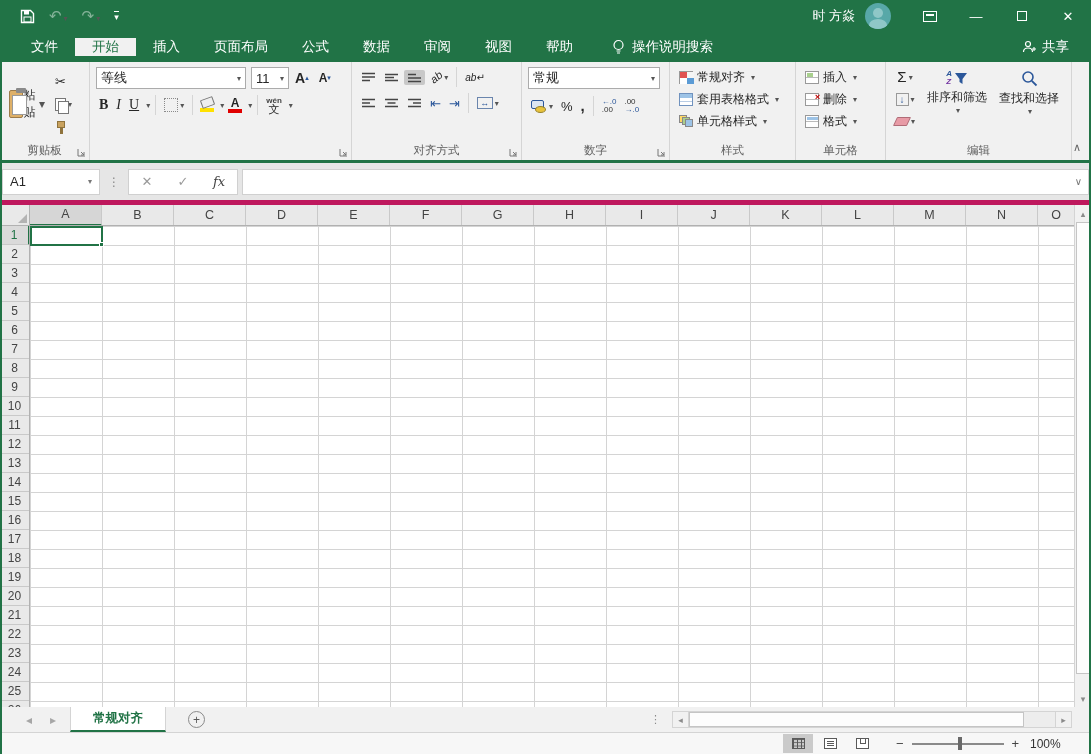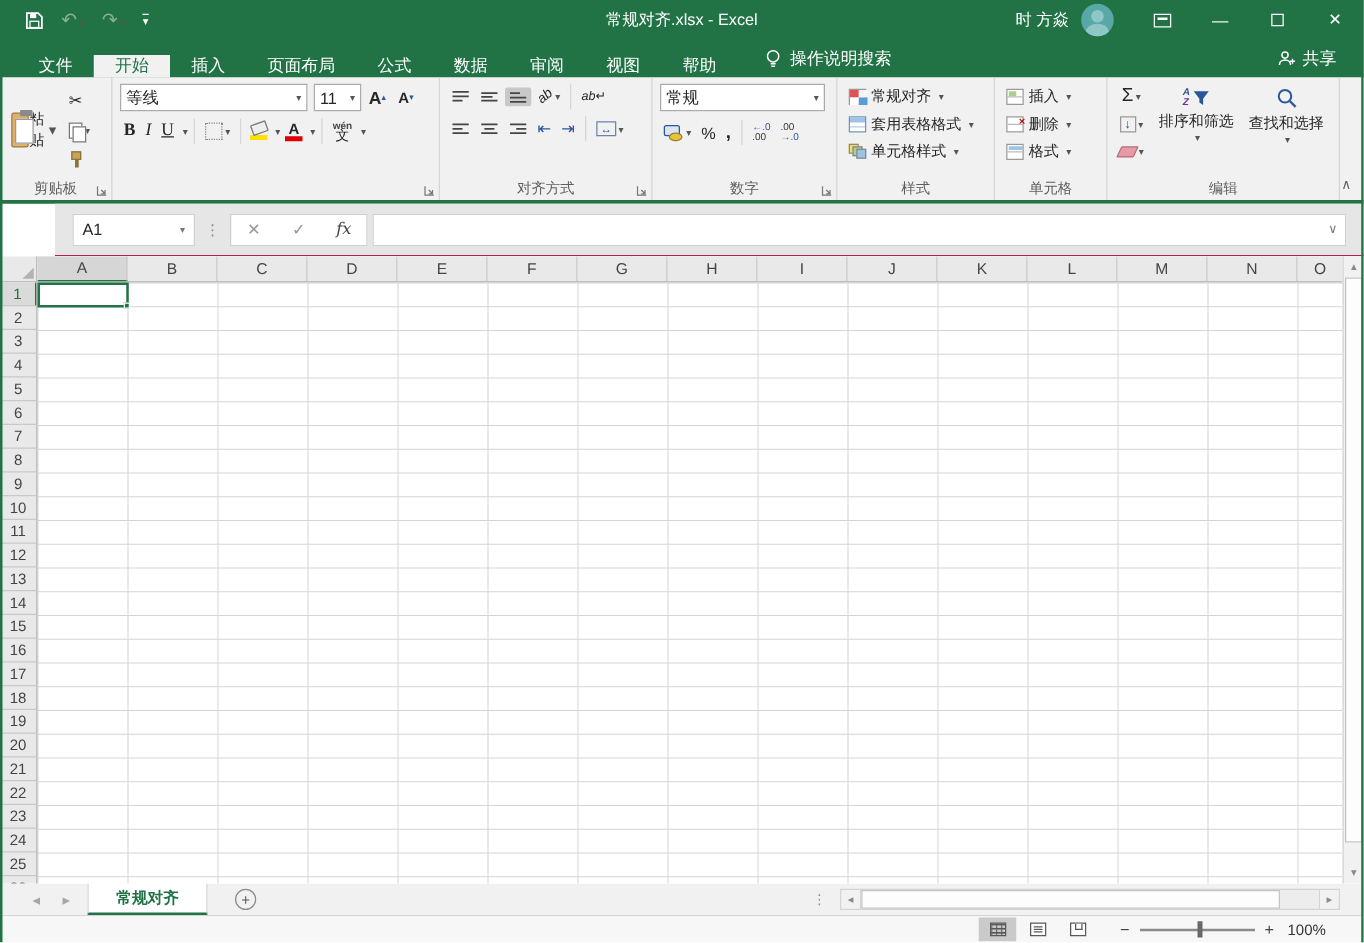--- a/index.html
+++ b/index.html
@@ -20,21 +20,21 @@
   .avatar { width:26px; height:26px; border-radius:50%; background:#58a8a8; position:relative; overflow:hidden; margin-right:16px; }
   .avatar i { position:absolute; left:8px; top:5px; width:10px; height:10px; border-radius:50%; background:#8fc7c7; }
   .avatar b { position:absolute; left:4px; top:16px; width:18px; height:12px; border-radius:50% 50% 0 0; background:#8fc7c7; }
   .winbtn { width:46px; height:32px; display:flex; align-items:center; justify-content:center; color:#fff; font-size:13px; }
   .maxbox { width:10px; height:10px; border:1px solid #fff; display:inline-block; }
   .ribbopt { width:14px; height:11px; border:1px solid #fff; position:relative; display:inline-block; }
   .ribbopt i{ position:absolute; left:2px; right:2px; top:2px; height:2px; background:#fff; }
 
   
   .tabrow { height:30px; background:#217346; display:flex; align-items:stretch; color:#fff; }
-  .tabs { display:flex; align-items:flex-end; padding-left:14px; }
+  .tabs { display:flex; align-items:center; padding-left:14px; }
   .tab { padding:0 17px; display:flex; align-items:center; font-size:13.5px; cursor:default; }
   .tab.active { background:#f1f1f1; color:#217346; }
   .tellme { display:flex; align-items:center; gap:7px; margin-left:22px; font-size:13.5px; }
   .share { margin-left:auto; display:flex; align-items:center; gap:6px; padding-right:22px; font-size:13.5px; }
 
   
   .ribbon { height:98px; background:#f1f1f1; display:flex; position:relative; }
   .ribbon-green-edge { height:3px; background:#217346; }
   .rgroup { position:relative; border-right:1px solid #d5d5d5; padding:5px 4px 18px 6px; flex:0 0 auto; }
   .rg-label { position:absolute; bottom:2px; left:0; right:0; text-align:center; font-size:11.5px; color:#5e5e5e; }
@@ -121,21 +121,21 @@
   .sigma { font-size:15px; line-height:14px; }
   .fill-ic { width:13px; height:13px; border:1px solid #999; color:#2b579a; font-size:10px; line-height:11px; text-align:center; }
   .eraser-ic { width:14px; height:9px; background:#e89ba6; border:1px solid #b06c77; transform:skewX(-25deg); border-radius:1px; }
   .bigbtn { display:flex; flex-direction:column; align-items:center; justify-content:flex-start; padding-top:3px; width:66px; }
   .bigbtn .lbl { font-size:12px; margin-top:3px; white-space:nowrap; }
   .az i { font-size:8px; font-weight:bold; display:block; line-height:8px; }
   .az .a { color:#2b579a; } .az .z { color:#7030a0; }
   .collapse-ribbon { position:absolute; right:10px; bottom:6px; color:#666; font-size:11px; }
 
   
-  .fbar { height:42px; background:#e6e6e6; border-bottom:1px solid #be185d; display:flex; align-items:center; padding:0 14px; gap:0;margin-left:44px; }
+  .fbar { height:42px; background:#e6e6e6; border-bottom:5px solid #be185d; display:flex; align-items:center; padding:0 2px; gap:0; }
   .namebox { width:98px; height:26px; background:#fff; border:1px solid #d0d0d0; display:flex; align-items:center; padding:0 7px; font-size:13px; }
   .namebox .dd { margin-left:auto; color:#777; }
   .fdots { color:#8a8a8a; padding:0 8px; font-size:12px; }
   .fbtns { height:26px; background:#fff; border:1px solid #d0d0d0; display:flex; align-items:center; }
   .fbtn { width:36px; text-align:center; color:#9a9a9a; font-size:13px; }
   .fx { font-family:"DejaVu Serif","Liberation Serif",serif; font-style:italic; color:#444; }
   .finput { flex:1; height:26px; background:#fff; border:1px solid #d0d0d0; margin-left:4px; display:flex; align-items:center; padding:0 6px; }
   .finput .dd { margin-left:auto; color:#777; font-size:10px; }
 
   
@@ -202,21 +202,20 @@
         <svg width="15" height="15" viewBox="0 0 15 15">
             <path d="M1.5 1.5h9l3 3v9h-12z" fill="none" stroke="#fff" stroke-width="1.4"></path>
             <rect x="4" y="1.5" width="5" height="4" fill="#fff"></rect>
             <rect x="4" y="8" width="7" height="5" fill="none" stroke="#fff"></rect>
           </svg>
       </span>
       <span class="dim"><span>↶</span><span class="dd">▾</span></span>
       <span class="dim"><span>↷</span><span class="dd">▾</span></span>
       <span class="qat-dd">▾</span>
     </div>
-    <div class="title-text">常规对齐.xlsx - Excel</div>
     <div class="tb-right">
       <span class="user-name">时 方焱</span>
       <span class="avatar">
           <i></i>
           <b></b>
         </span>
       <span class="winbtn">
           <span class="ribbopt">
             <i></i>
           </span>

